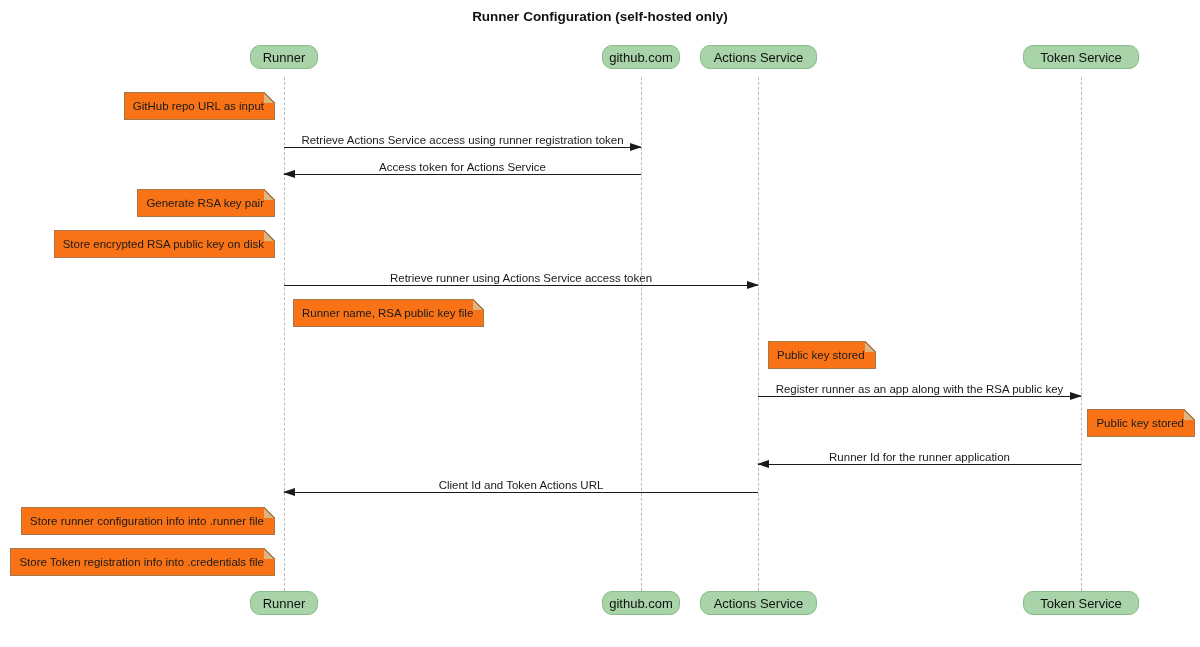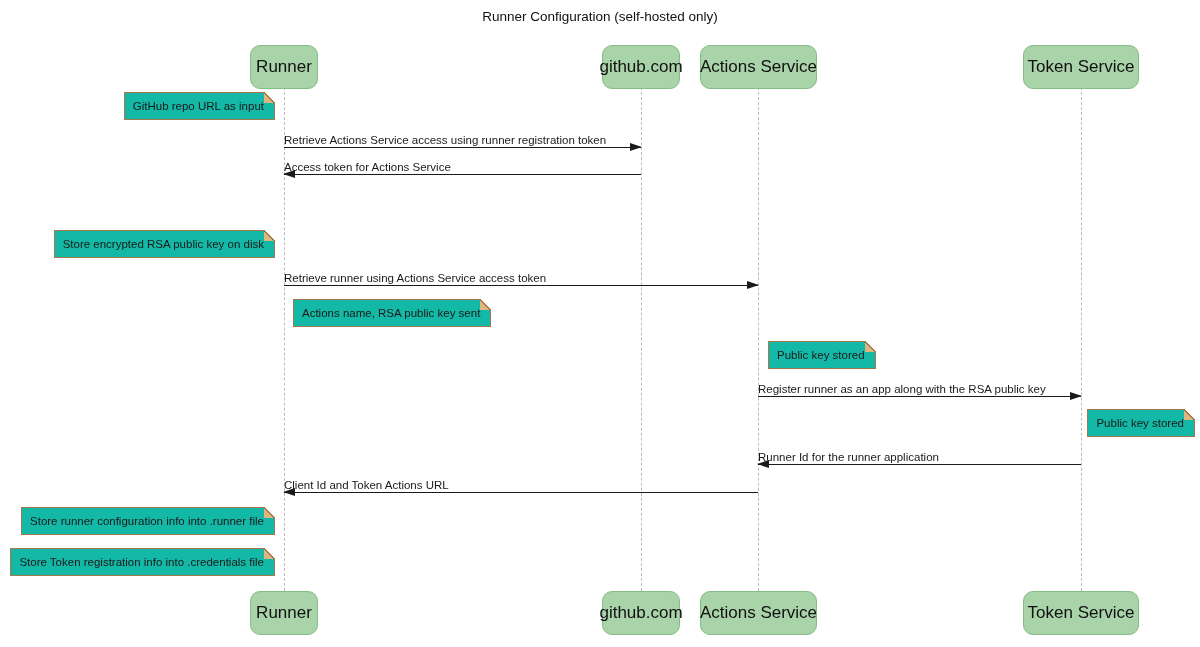--- a/index.html
+++ b/index.html
@@ -3,45 +3,45 @@
 <meta charset="utf-8">
 <style>
   html,body { margin:0; padding:0; background:#ffffff; }
   #diagram {
     position:relative; width:1200px; height:647px; background:#ffffff;
     font-family:"Liberation Sans","DejaVu Sans",sans-serif; overflow:hidden;
     color:#1a1a1a;
   }
   .title {
     position:absolute; top:9px; left:0; width:1200px; text-align:center;
-    font-size:13.5px; font-weight:normal; color:#111;
+    font-size:13.5px; font-weight:bold; color:#111;
   }
   .lifeline {
     position:absolute; top:77px; height:514px; width:0;
     border-left:1px dashed #bbbbbb;
   }
   .participant {
-    position:absolute; height:44px; box-sizing:border-box;
+    position:absolute; height:24px; box-sizing:border-box;
     background:#A9D3A9; border:1px solid #86BC86; border-radius:10px;
     display:flex; align-items:center; justify-content:center;
-    font-size:17px; color:#111; white-space:nowrap;
+    font-size:13px; color:#111; white-space:nowrap;
   }
   .note {
-    position:absolute; background:#14b8a6; border:1px solid #A6774B;
+    position:absolute; background:#f97316; border:1px solid #A6774B;
     padding:6px 10px 6px 8px; font-size:11.5px; line-height:14px;
     white-space:nowrap; color:#1a1a1a;
   }
   .note::after {
     content:""; position:absolute; top:-1px; right:-1px; width:11px; height:11px;
     background:linear-gradient(225deg,#ffffff 0 48%,#A6774B 48% 57%,#DBB77F 57% 100%);
   }
   .message { position:absolute; height:0; }
   .msg-line { position:absolute; left:0; right:0; top:-1px; border-top:1px solid #1a1a1a; }
   .msg-label {
-    position:absolute; left:0; right:0; bottom:2px; 
+    position:absolute; left:0; right:0; bottom:2px; text-align:center;
     font-size:11.5px; white-space:nowrap; color:#1a1a1a;
   }
   .head { position:absolute; width:0; height:0; top:-5px; }
   .head.right { right:-1px; border-left:12px solid #1a1a1a; border-top:4.5px solid transparent; border-bottom:4.5px solid transparent; }
   .head.left  { left:-1px;  border-right:12px solid #1a1a1a; border-top:4.5px solid transparent; border-bottom:4.5px solid transparent; }
 </style>
 </head>
 <body>
 
 <div id="diagram">
@@ -57,22 +57,23 @@
   <div class="participant" style="left:602px; top:45px; width:78px;">github.com</div>
   <div class="participant" style="left:700px; top:45px; width:117px;">Actions Service</div>
   <div class="participant" style="left:1023px; top:45px; width:116px;">Token Service</div>
 
   <div class="participant" style="left:250px; top:591px; width:68px;">Runner</div>
   <div class="participant" style="left:602px; top:591px; width:78px;">github.com</div>
   <div class="participant" style="left:700px; top:591px; width:117px;">Actions Service</div>
   <div class="participant" style="left:1023px; top:591px; width:116px;">Token Service</div>
 
   <div class="note" style="top:92px;  right:925px;"><span>GitHub repo URL as input</span></div>
+  <div class="note" style="top:189px; right:925px;"><span>Generate RSA key pair</span></div>
   <div class="note" style="top:230px; right:925px;"><span>Store encrypted RSA public key on disk</span></div>
-  <div class="note" style="top:299px; left:293px;"><span>Actions name, RSA public key sent</span></div>
+  <div class="note" style="top:299px; left:293px;"><span>Runner name, RSA public key file</span></div>
   <div class="note" style="top:341px; left:768px;"><span>Public key stored</span></div>
   <div class="note" style="top:409px; right:5px;"><span>Public key stored</span></div>
   <div class="note" style="top:507px; right:925px;"><span>Store runner configuration info into .runner file</span></div>
   <div class="note" style="top:548px; right:925px;text-align:right;"><span>Store Token registration info into .credentials file</span></div>
 
   <div class="message" style="left:284px; top:148px; width:357px;">
     <div class="msg-label">Retrieve Actions Service access using runner registration token</div>
     <div class="msg-line"></div>
     <div class="head right"></div>
   </div>

